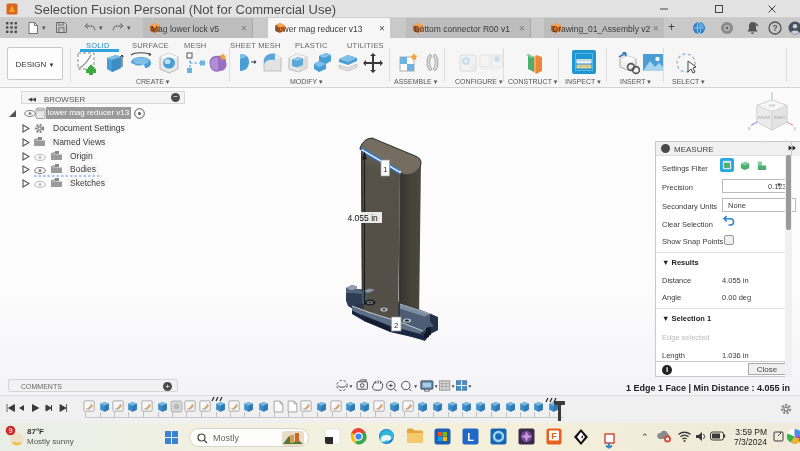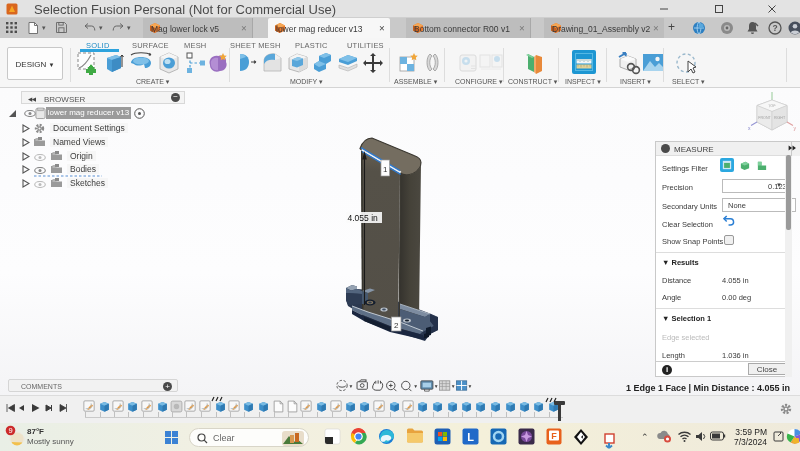--- a/index.html
+++ b/index.html
@@ -839,21 +839,21 @@
           <rect x="7" y="0" width="6" height="6"></rect>
           <rect x="0" y="7" width="6" height="6"></rect>
           <rect x="7" y="7" width="6" height="6"></rect>
         </g>
       </svg>
     <div style="position:absolute;left:189px;top:5px;width:120px;height:19px;background:#fdfdfb;border:1px solid #d8d5c8;border-radius:10px;">
       <svg style="position:absolute;left:7px;top:4px" width="11" height="11" viewBox="0 0 11 11">
           <circle cx="4.5" cy="4.5" r="3.5" fill="none" stroke="#444" stroke-width="1.2"></circle>
           <path d="M7.2 7.2 L10 10" stroke="#444" stroke-width="1.2"></path>
         </svg>
-      <span style="position:absolute;left:23px;top:3.5px;font-size:9px;color:#666;">Clear</span>
+      <span style="position:absolute;left:23px;top:3.5px;font-size:9px;color:#666;">Mostly</span>
       <svg style="position:absolute;right:4px;top:2px" width="22" height="15" viewBox="0 0 22 15">
           <rect x="0" y="0" width="22" height="15" rx="3" fill="#e8ddca"></rect>
           <path d="M1 13 L7 5 L12 11 L15 8 L21 13 Z" fill="#4a7a3a"></path>
           <path d="M13 2 h4 v9 h-4 Z" fill="#c86820"></path>
           <path d="M8 4 h4 v8 h-4 Z" fill="#d89850"></path>
         </svg>
     </div>
     <div class="tbicon" style="left:324px;"><svg width="17" height="17" viewBox="0 0 17 17">
           <rect x="1" y="1" width="15" height="15" rx="2" fill="#fff" stroke="#ccc" stroke-width="0.5"></rect>
           <path d="M1 9 h8 v7 H3 a2 2 0 0 1 -2 -2 Z" fill="#2a2a2a"></path>

